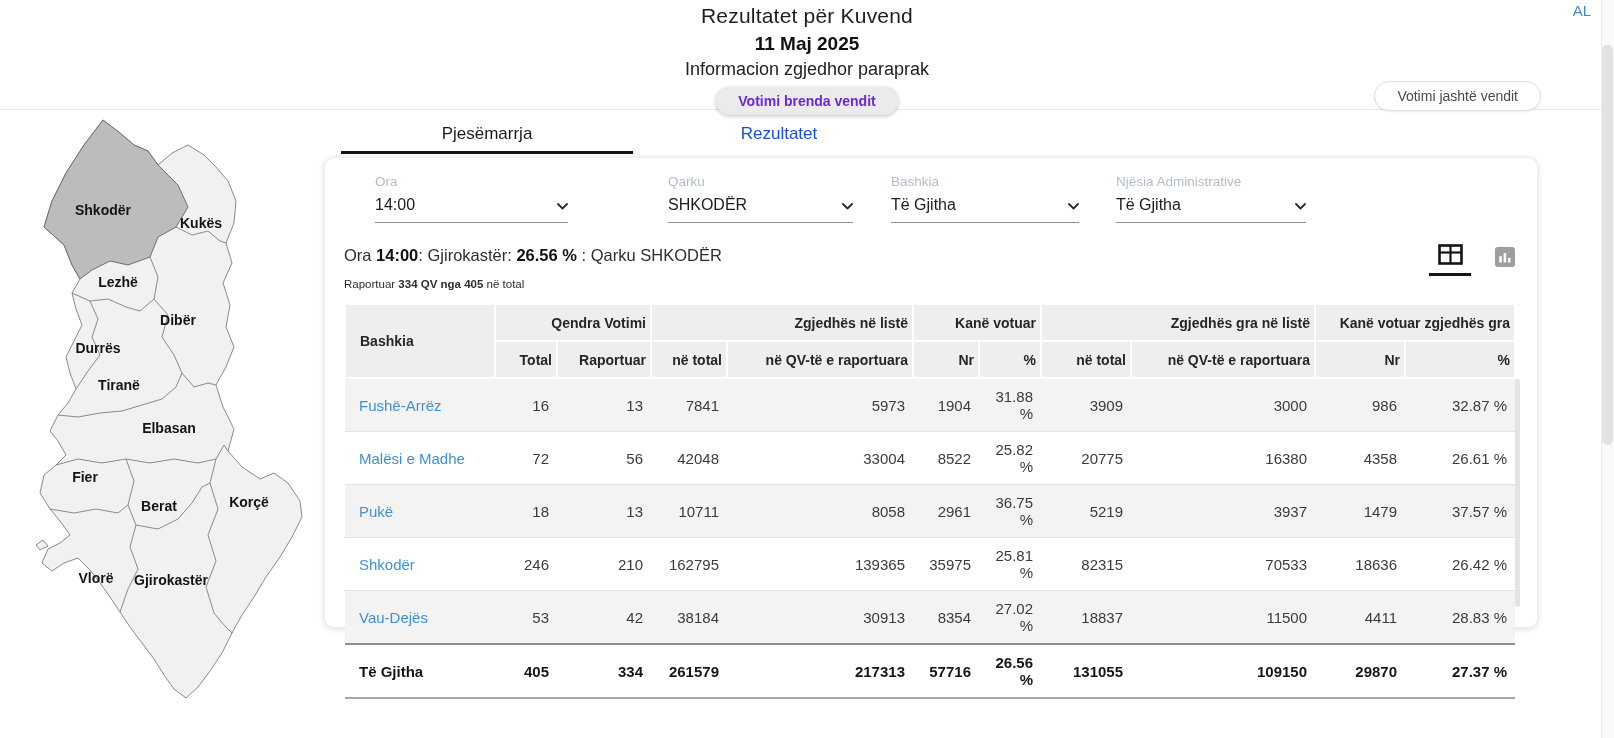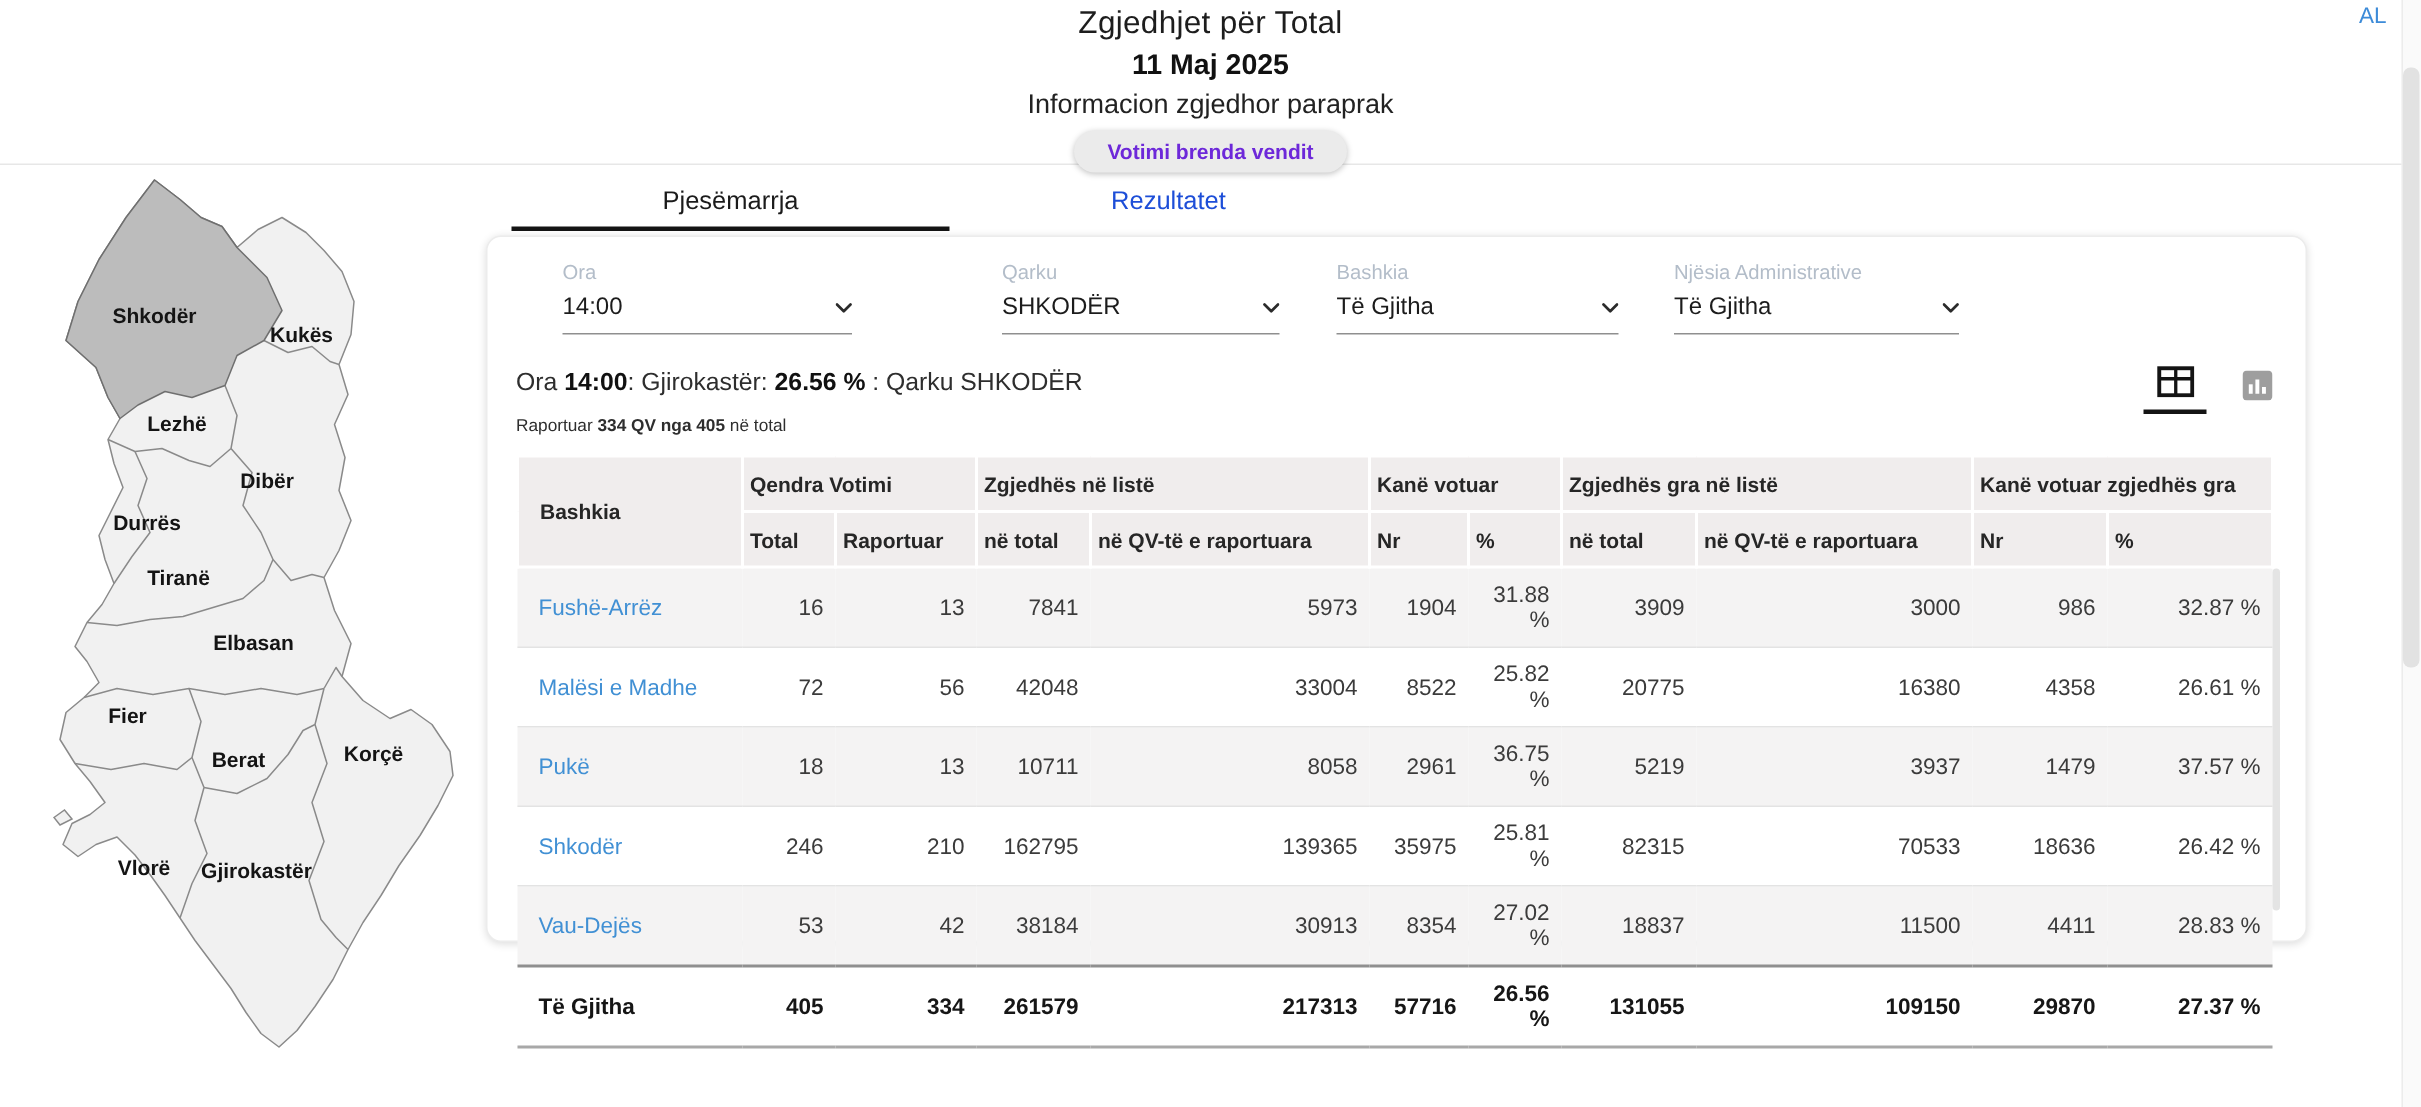--- a/index.html
+++ b/index.html
@@ -40,45 +40,46 @@
   .reported { position:absolute; left:19px; top:120px; font-size:11.5px; color:#2e2e2e; }
   .reported b { font-weight:700; }
 
   .toggle-table { position:absolute; left:1110px; top:86px; width:30px; height:26px; cursor:pointer; text-align:center; }
   .toggle-table::after { content:""; position:absolute; left:-6px; right:-6px; bottom:-6px; height:3px; background:#141414; }
   .toggle-chart { position:absolute; left:1170px; top:89px; width:20px; height:20px; cursor:pointer; }
 
   
   #tbl-wrap { position:absolute; left:19px; top:145px; width:1176px; }
   table { border-collapse:collapse; width:1170px; table-layout:fixed; }
-  thead th { background:#f0eded; border:2px solid #fff; font-size:14px; font-weight:700; color:#262626; text-align:left; height:37px; padding:0 4px; }
+  thead th { background:#f0eded; border:2px solid #fff; font-size:14px; font-weight:700; color:#262626; text-align:right; height:37px; padding:0 4px; }
   thead th.th-bashkia { text-align:left; padding-left:14px; }
   tbody td { font-size:15px; color:#3b3b3b; padding:9px 8px; border-top:1px solid #e3e3e3; }
   tbody tr:first-child td { border-top:none; }
   tbody tr:nth-child(odd) td { background:#f4f3f3; }
   td.name { padding-left:14px; color:#4190d4; cursor:pointer; }
   td.num { text-align:right; }
   tr.total td { background:#fff !important; font-weight:700; color:#161616; border-top:2px solid #8f8f8f; border-bottom:2px solid #a8a8a8; }
   tr.total td.name { color:#161616; cursor:default; }
   .tbl-vscroll { position:absolute; left:1171px; top:76px; width:5px; height:228px; background:#e4e4e4; border-radius:3px; }
 
   
   .scroll-track { position:absolute; right:0; top:0; width:13px; height:738px; background:#fafafa; border-left:1px solid #ececec; }
   .scroll-thumb { position:absolute; right:1px; top:45px; width:11px; height:400px; background:#e2e2e2; border-radius:5px; }
 </style>
 </head>
 <body>
 
 <div id="screen">
 
   <div class="top-header">
-    <div class="page-title">Zgjedhjet për Total</div>
+    <div class="page-title">Rezultatet për Kuvend</div>
     <div class="page-date">11 Maj 2025</div>
     <div class="page-sub">Informacion zgjedhor paraprak</div>
     <div class="pill pill-inside">Votimi brenda vendit</div>
+    <div class="pill pill-outside">Votimi jashtë vendit</div>
     <div class="lang-link">AL</div>
   </div>
 
   <div id="map-wrap">
     <svg width="280" height="590" viewBox="0 0 280 590">
 
       <path d="M73,5 L90,18 L104,30 L118,36 L128,50 L142,38 L158,30 L174,40 L186,52 L198,66 L206,86 L204,108 L196,128 L202,148 L193,168 L200,190 L196,212 L204,232 L196,252 L186,270 L193,292 L204,314 L198,336 L212,352 L230,364 L244,358 L258,368 L270,386 L272,402 L262,422 L250,442 L236,462 L224,482 L212,500 L202,518 L192,538 L180,556 L168,572 L156,583 L144,574 L134,560 L124,544 L112,528 L100,512 L90,497 L80,482 L70,468 L60,455 L48,443 L34,448 L22,456 L12,448 L18,434 L30,428 L40,420 L30,406 L20,394 L10,378 L14,360 L26,350 L36,340 L28,326 L20,316 L28,300 L38,288 L46,274 L40,258 L36,242 L44,226 L52,210 L46,194 L42,178 L50,164 L42,150 L34,130 L14,112 L22,86 L36,58 L54,30 Z" fill="#f1f1f1" stroke="#8a8a8a" stroke-width="1" stroke-linejoin="round"></path>
 
       <path d="M6,430 l7,-5 l5,6 l-8,4 Z" fill="#f1f1f1" stroke="#8a8a8a" stroke-width="1"></path>
 

